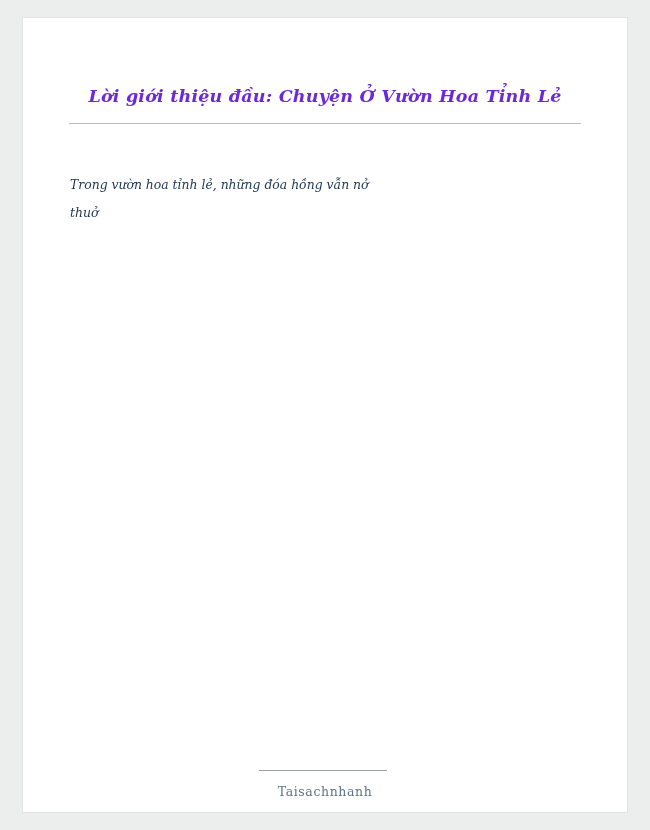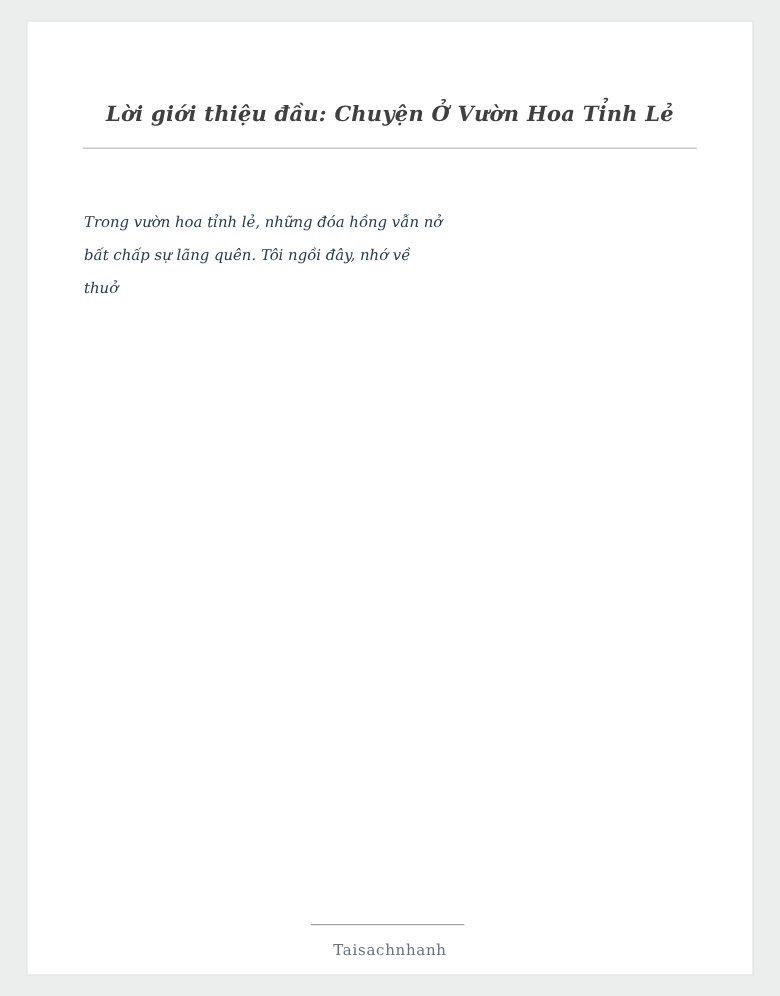--- a/index.html
+++ b/index.html
@@ -32,21 +32,21 @@
     position: absolute;
     left: 0;
     right: 0;
     top: 68px;
     text-align: center;
     font-family: "DejaVu Serif", serif;
     font-style: italic;
     font-weight: 700;
     font-size: 17.5px;
     letter-spacing: 0.2px;
-    color: #404040;
+    color: #6d28d9;
     white-space: nowrap;
   }
   .title-rule {
     position: absolute;
     left: 46px;
     top: 105px;
     width: 512px;
     height: 1px;
     background: #b9bcc0;
   }
@@ -90,21 +90,20 @@
 
 <div class="page">
   <div class="page-inner">
 
     <div class="doc-title">Lời giới thiệu đầu: Chuyện Ở Vườn Hoa Tỉnh Lẻ</div>
 
     <div class="title-rule"></div>
 
     <div class="body-text">
       <div class="line">Trong vườn hoa tỉnh lẻ, những đóa hồng vẫn nở</div>
-      <div class="line">bất chấp sự lãng quên. Tôi ngồi đây, nhớ về</div>
       <div class="line">thuở</div>
     </div>
 
     <div class="footer-rule"></div>
 
     <div class="footer-brand">Taisachnhanh</div>
 
   </div>
 </div>
 

